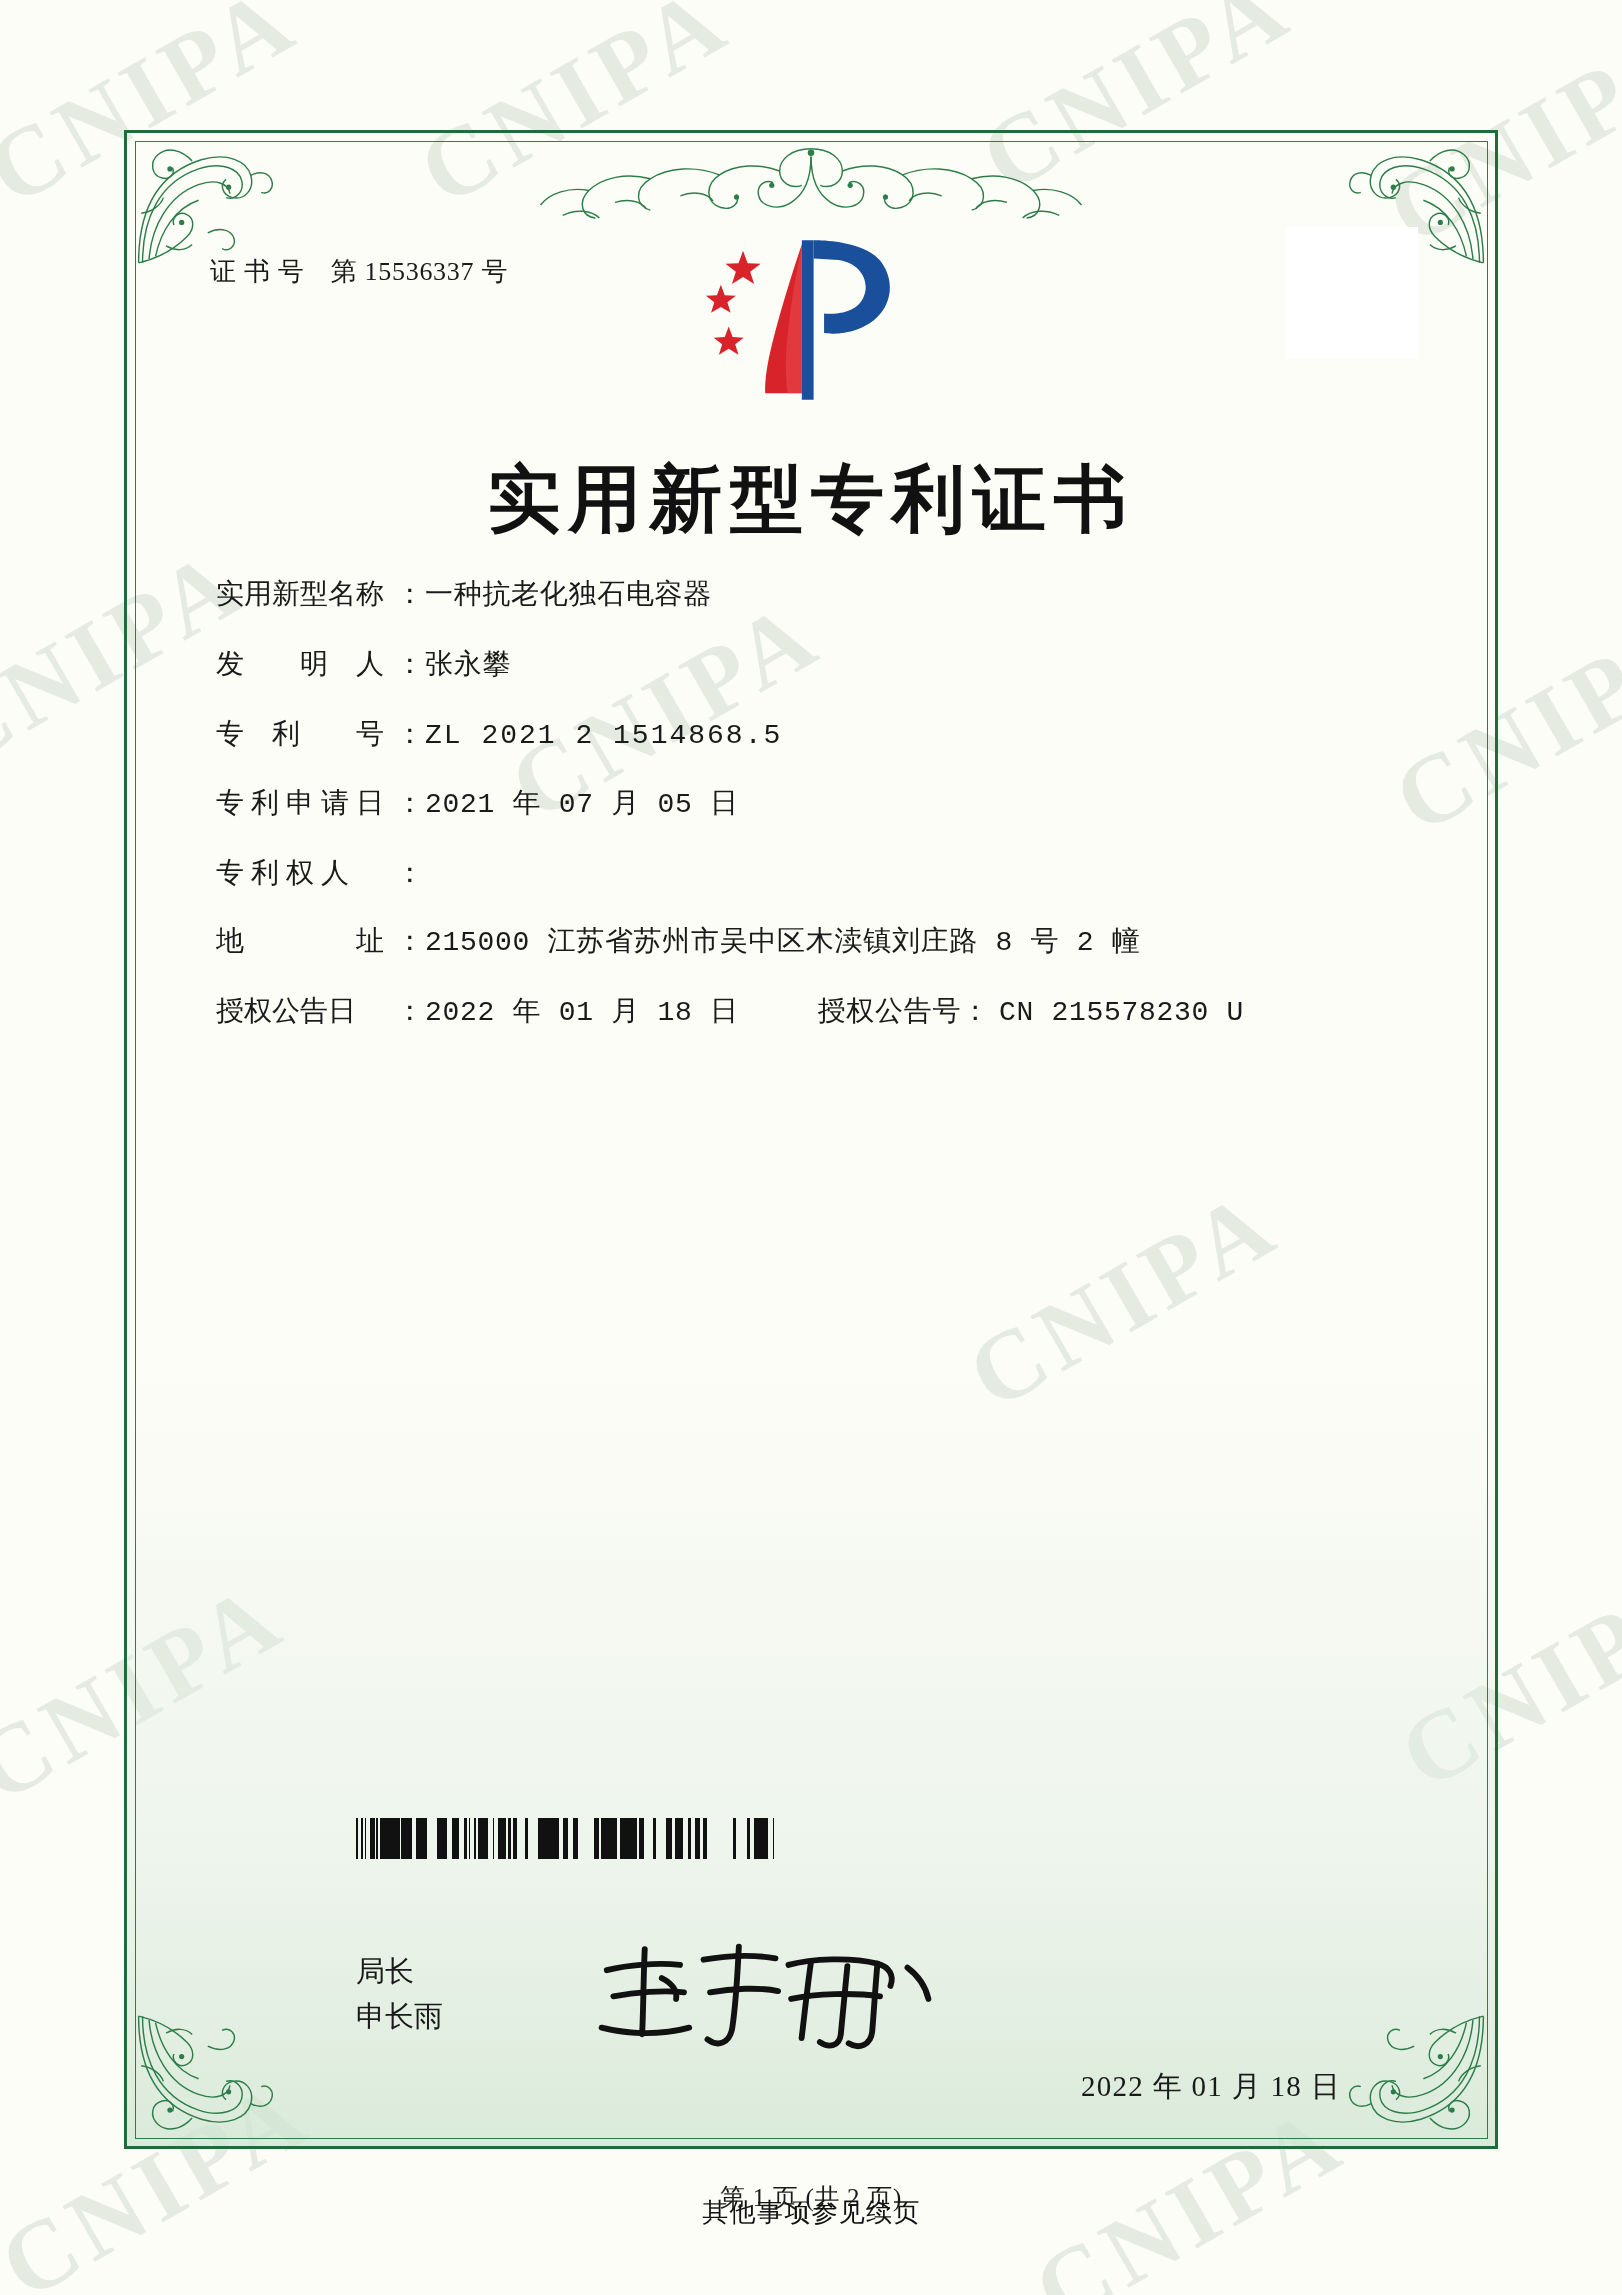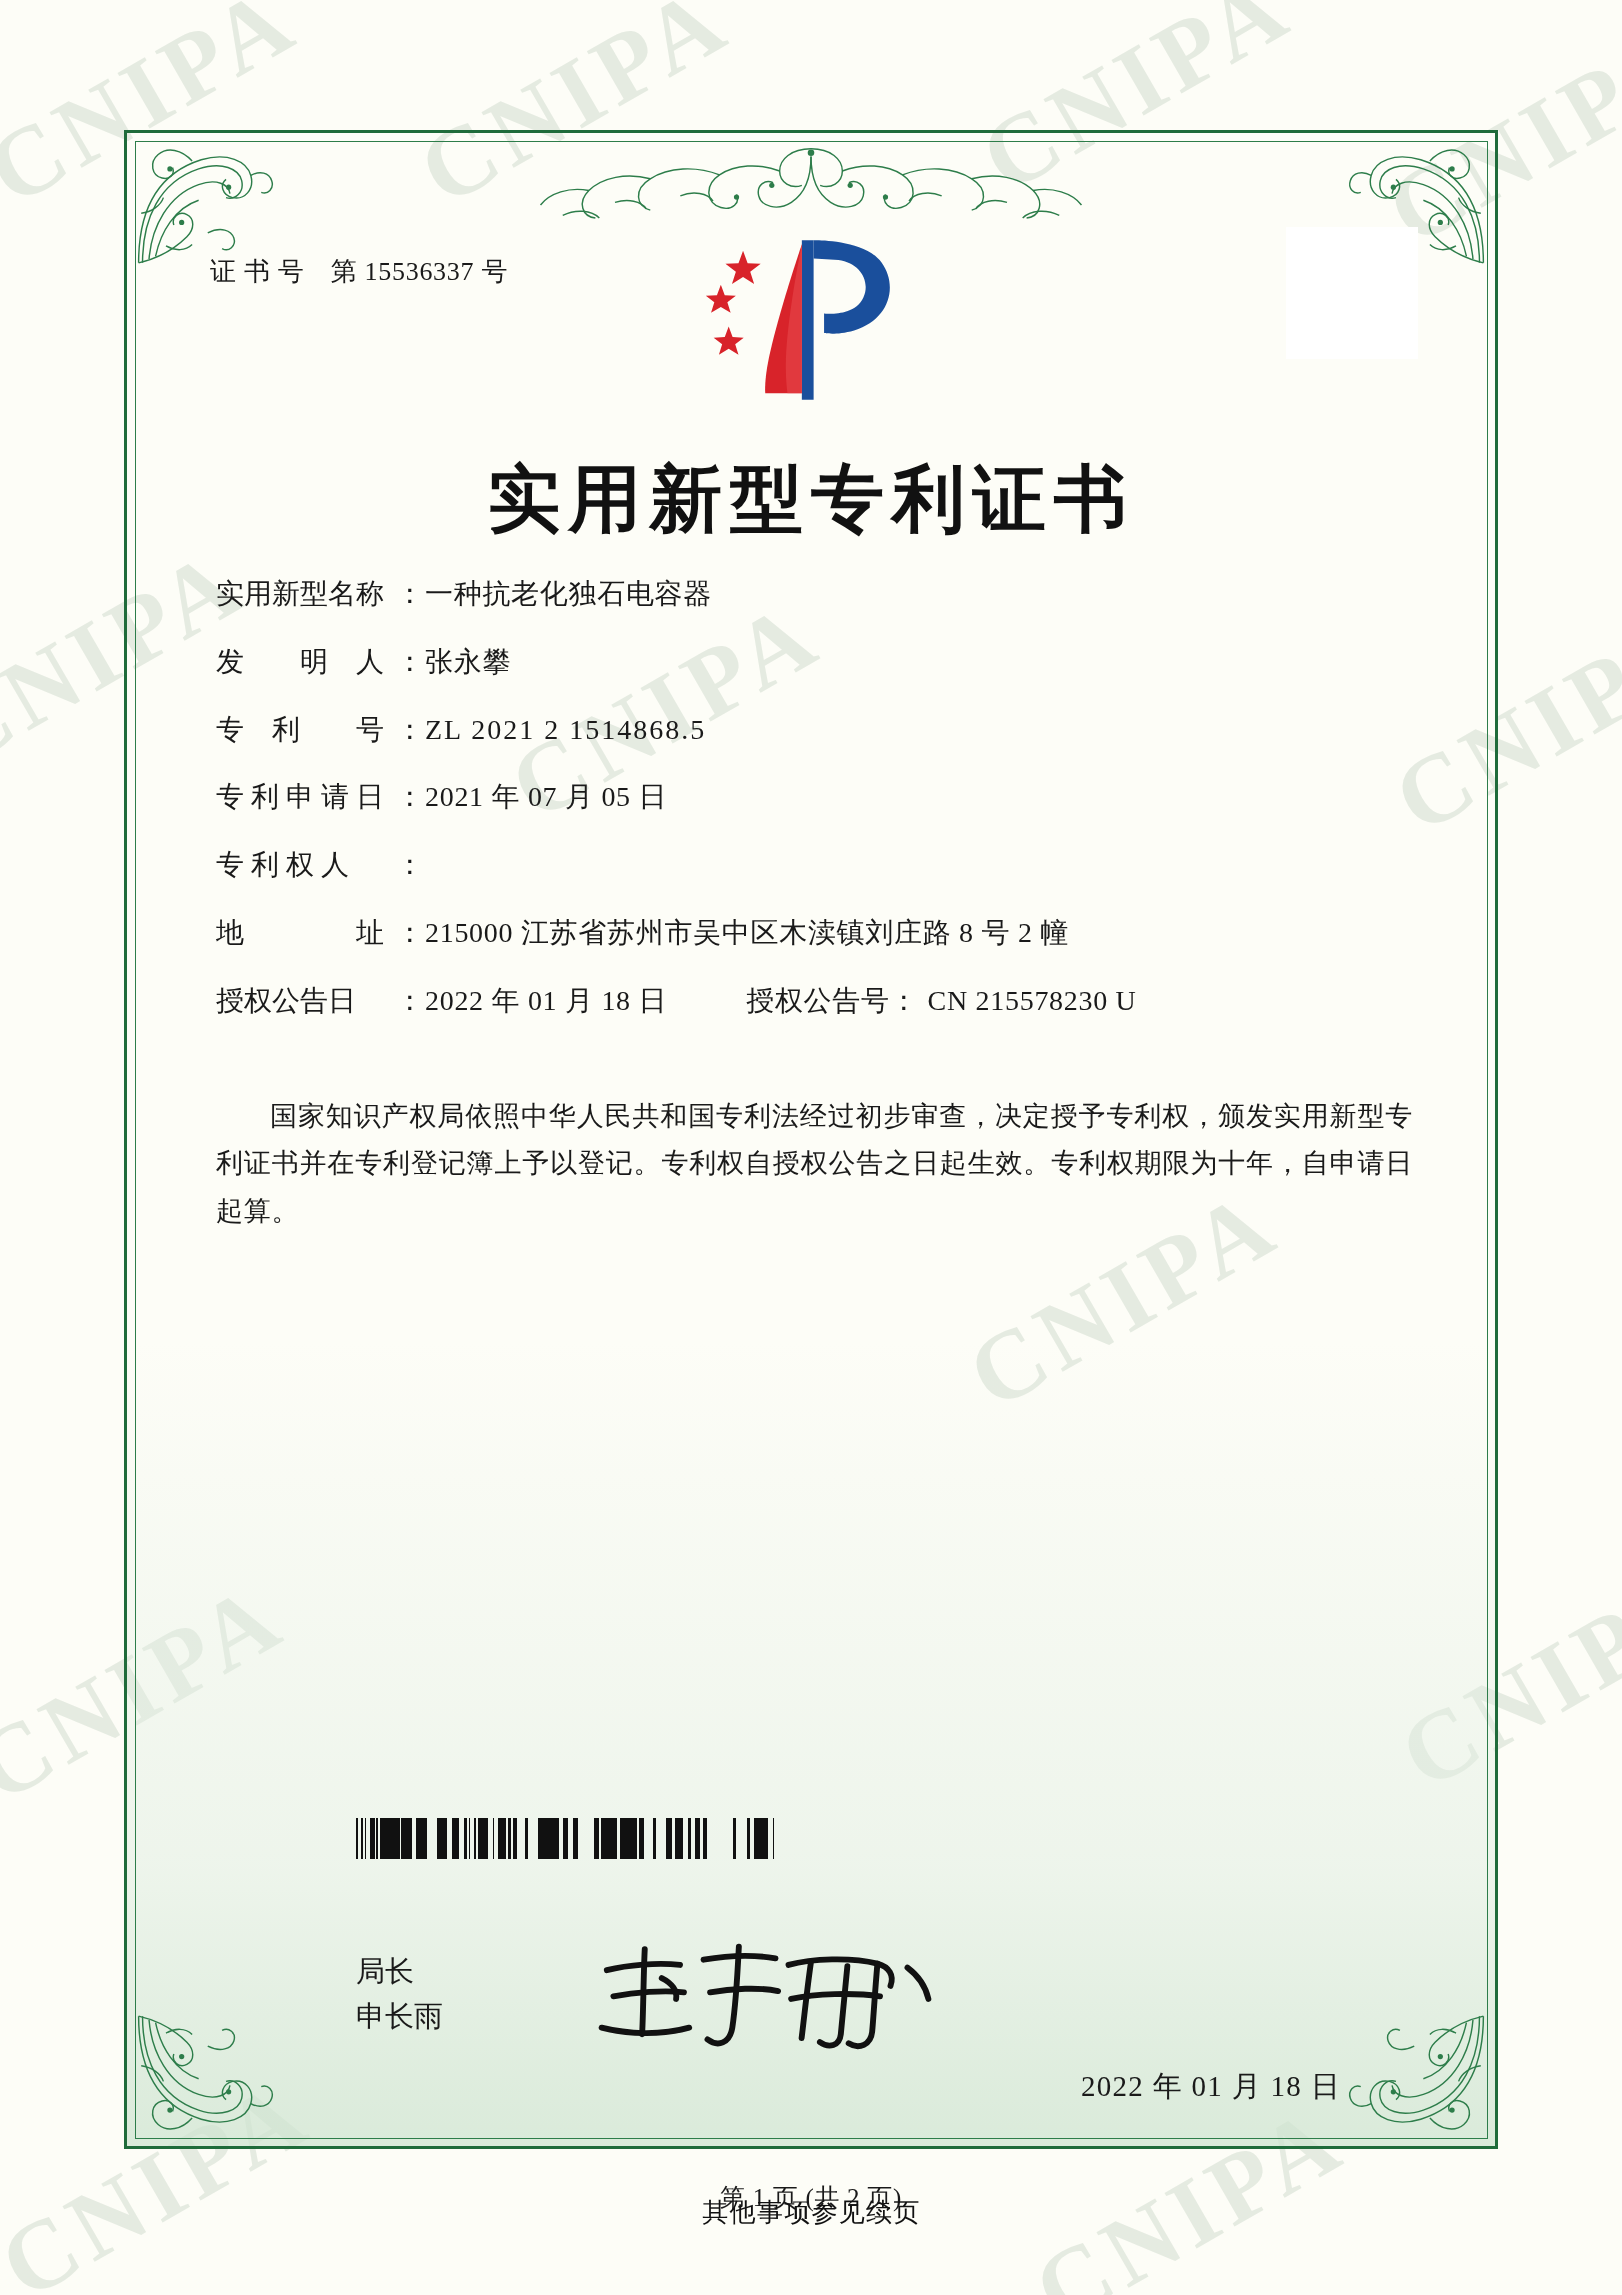--- a/index.html
+++ b/index.html
@@ -152,21 +152,21 @@
   }
   .field-label {
     width: 209px;
     flex: 0 0 209px;
     display: flex;
     justify-content: space-between;
     letter-spacing: 0;
     white-space: nowrap;
   }
   .field-colon { margin: 0 1.3px 0 0; }
-  .field-value { flex: 1; letter-spacing: 0.7px; }
+  .field-value { flex: 1; letter-spacing: 0.7px; font-family: Liberation Mono, monospace; }
   .field-value.mono-ish { letter-spacing: 2px; }
 
   .inline-second {
     display: flex;
     align-items: baseline;
   }
   .inline-second .lbl2 {
     margin-left: 79px;
     white-space: nowrap;
     text-align: center;
@@ -1083,21 +1083,20 @@
       <div class="field-value inline-second">
         <span>2022 年 01 月 18 日</span>
         <span class="lbl2"><span>授权公告号</span>：</span>
         <span style="margin-left:9.2px">CN 215578230 U</span>
       </div>
     </div>
 
   </div>
 
   <div class="paras">
-    <p class="para">国家知识产权局依照中华人民共和国专利法经过初步审查，决定授予专利权，颁发实用新型专利证书并在专利登记簿上予以登记。专利权自授权公告之日起生效。专利权期限为十年，自申请日起算。</p>
   </div>
 
   <div class="barcode" id="barcode">
       <span style="width: 2px; background: rgb(17, 17, 17);"></span>
       <span style="width: 2.6px; background: transparent;"></span>
       <span style="width: 2.6px; background: rgb(17, 17, 17);"></span>
       <span style="width: 2px; background: transparent;"></span>
       <span style="width: 1.3px; background: rgb(17, 17, 17);"></span>
       <span style="width: 3.3px; background: transparent;"></span>
       <span style="width: 5.2px; background: rgb(17, 17, 17);"></span>

